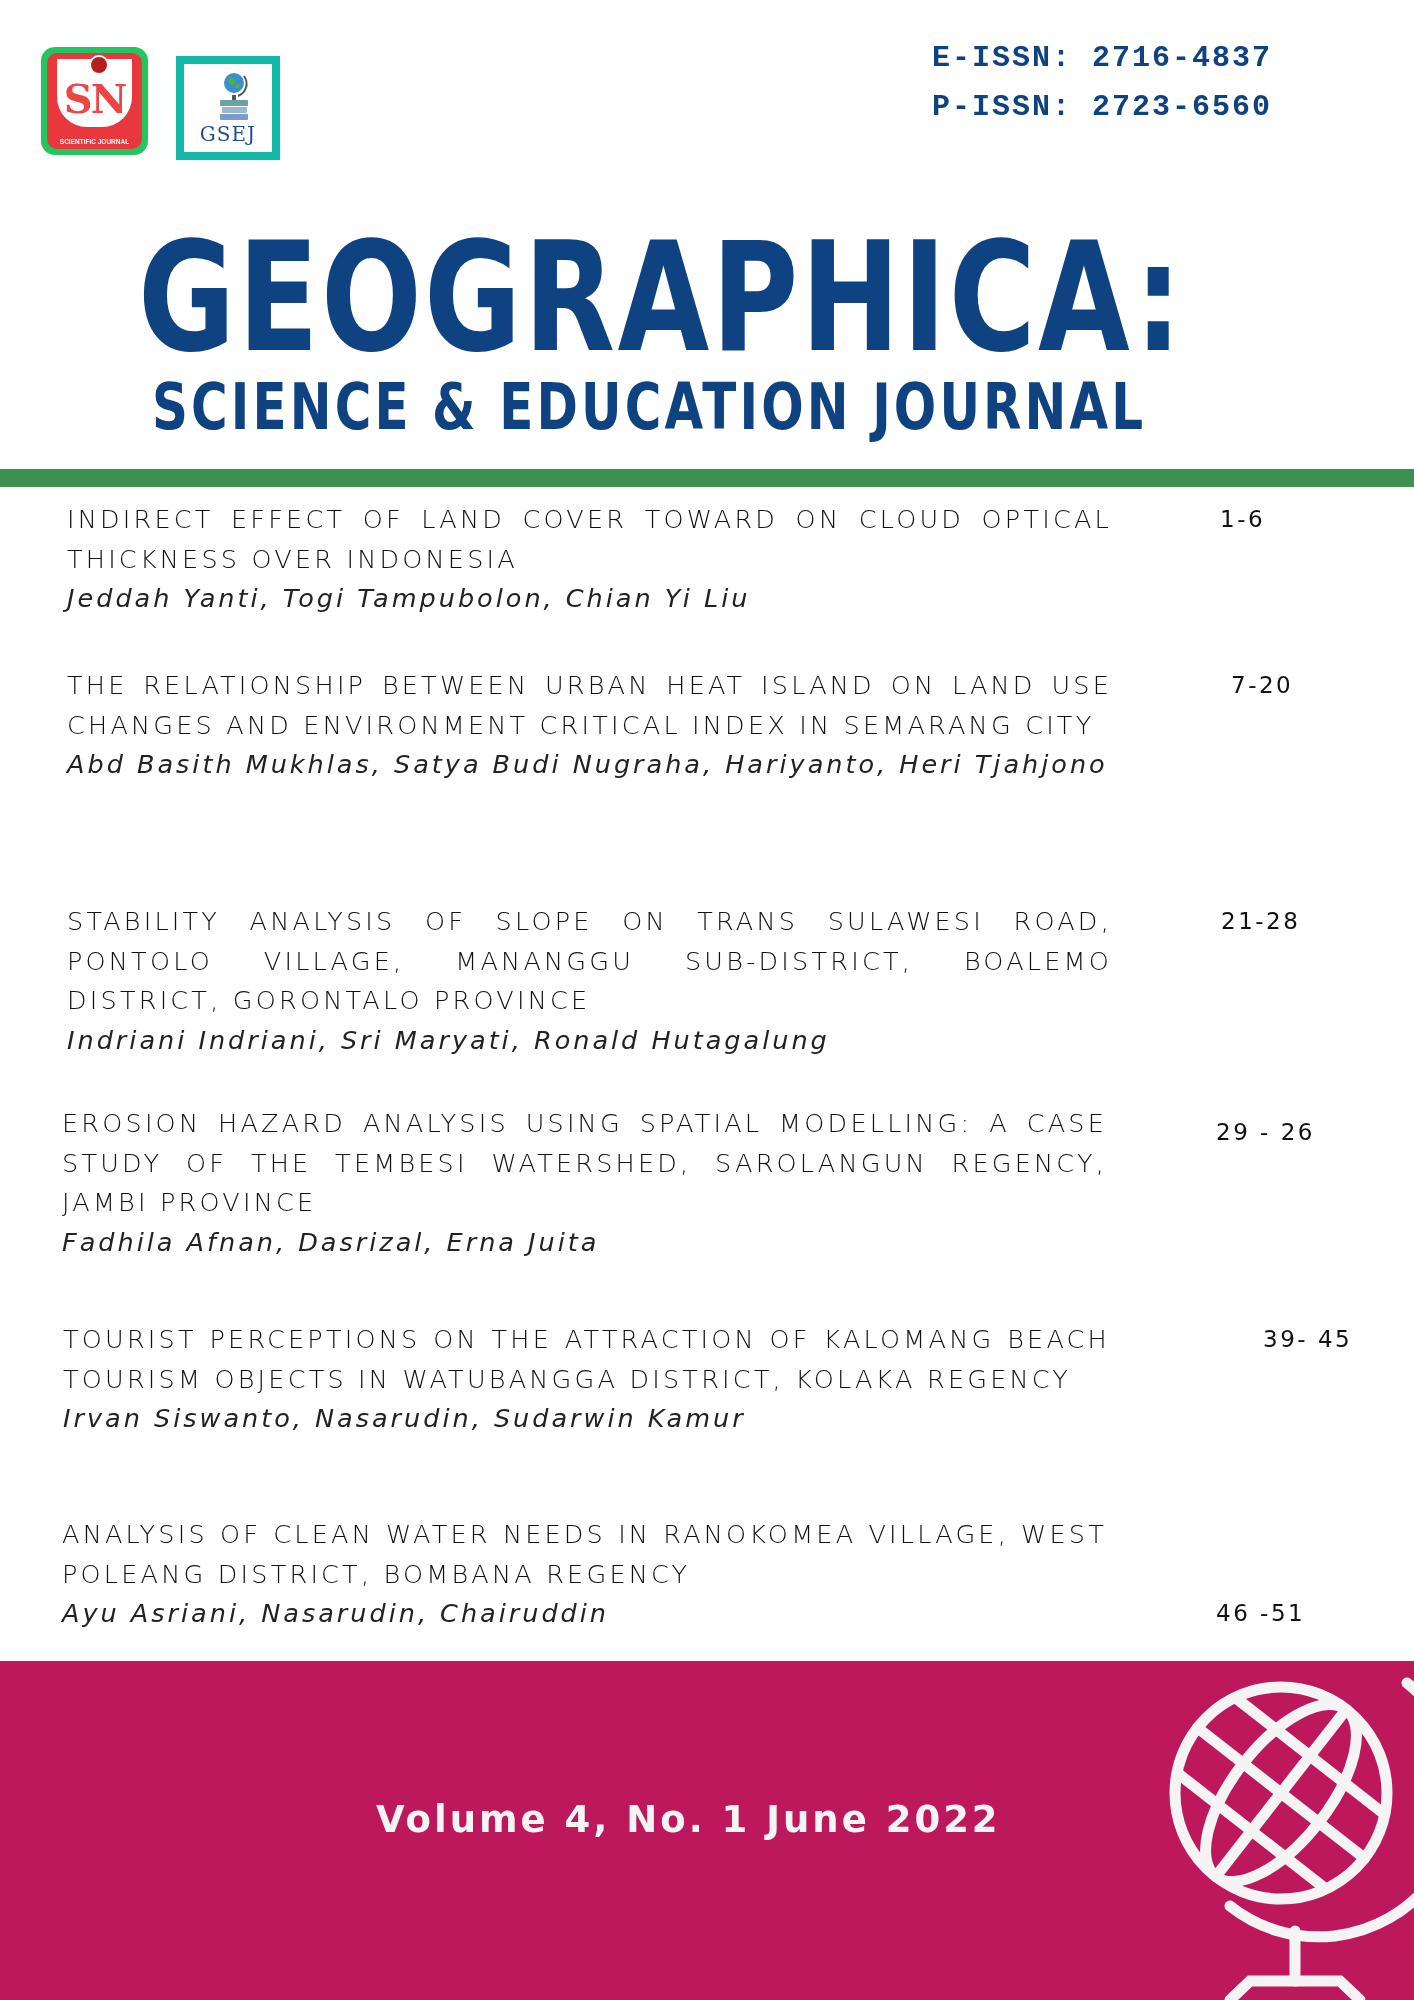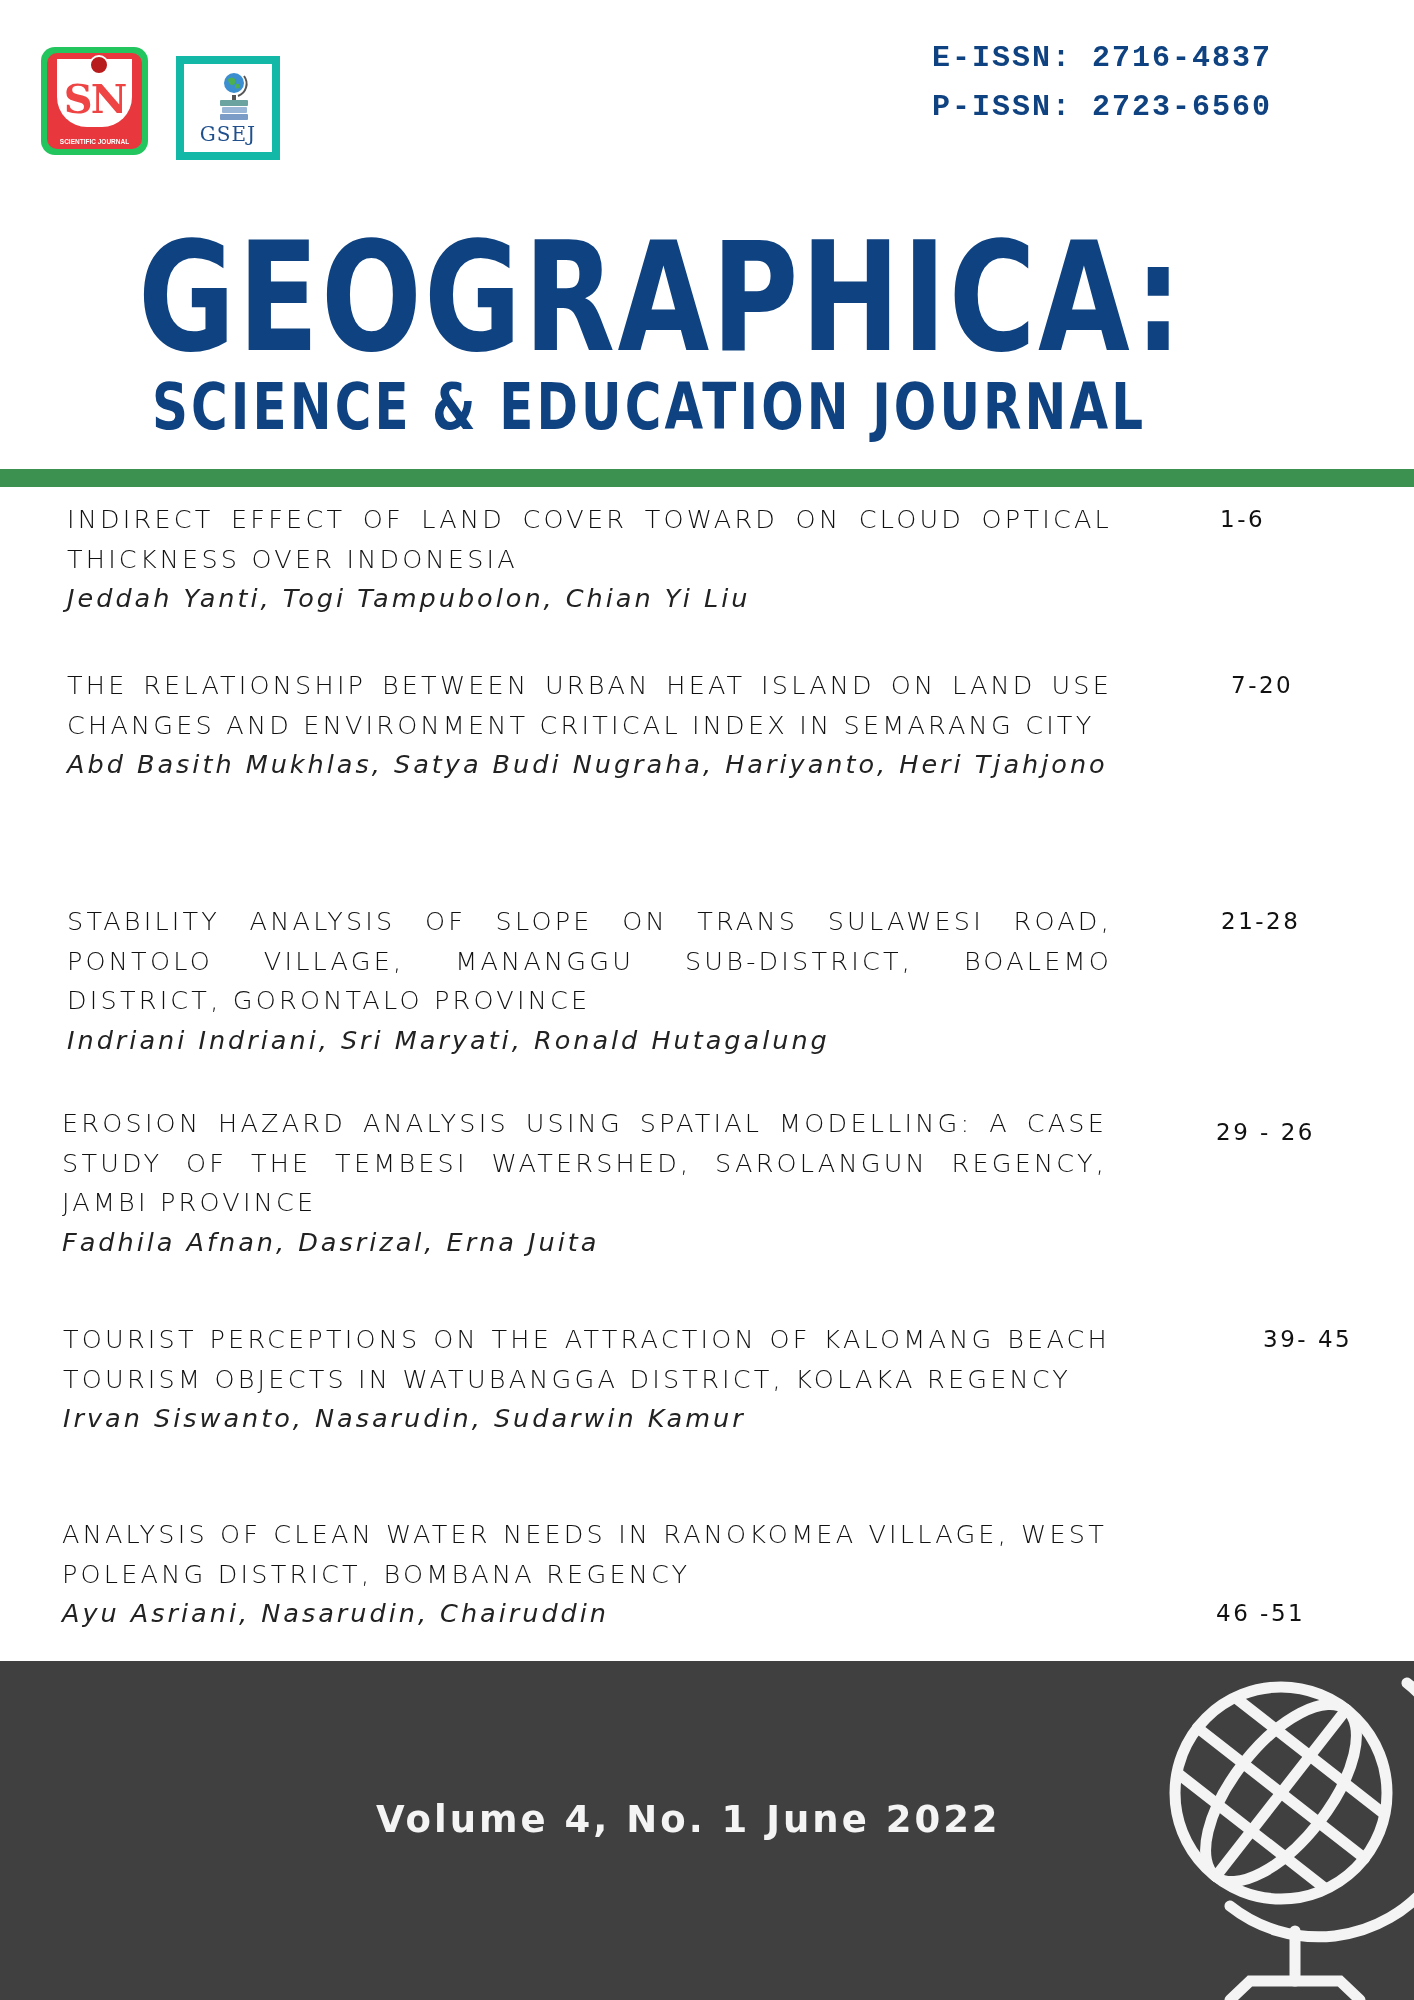--- a/index.html
+++ b/index.html
@@ -77,21 +77,21 @@
       font-family: "DejaVu Sans", sans-serif; font-style: italic; font-size: 25.5px;
       color: #222222; letter-spacing: 3px; line-height: 39.5px;
       text-align: justify; text-align-last: left; font-weight: 300;
     }
     .pages {
       position: absolute; font-family: "DejaVu Sans", sans-serif;
       font-size: 23px; color: #111111; letter-spacing: 2.5px; line-height: 39px;
     }
     .footer {
       position: absolute; left: 0; top: 1661px; width: 1414px; height: 339px;
-      background: #404040; overflow: hidden;
+      background: #be185d; overflow: hidden;
     }
     .footer .volume {
       position: absolute; left: 376px; top: 137px;
       font-family: "DejaVu Sans", sans-serif; font-weight: bold; font-size: 37px;
       color: #f4f4f4; letter-spacing: 3px; white-space: nowrap;
     }
     .footer svg.globe { position: absolute; left: 1160px; top: 0; }
   </style>
 </head>
 <body>

